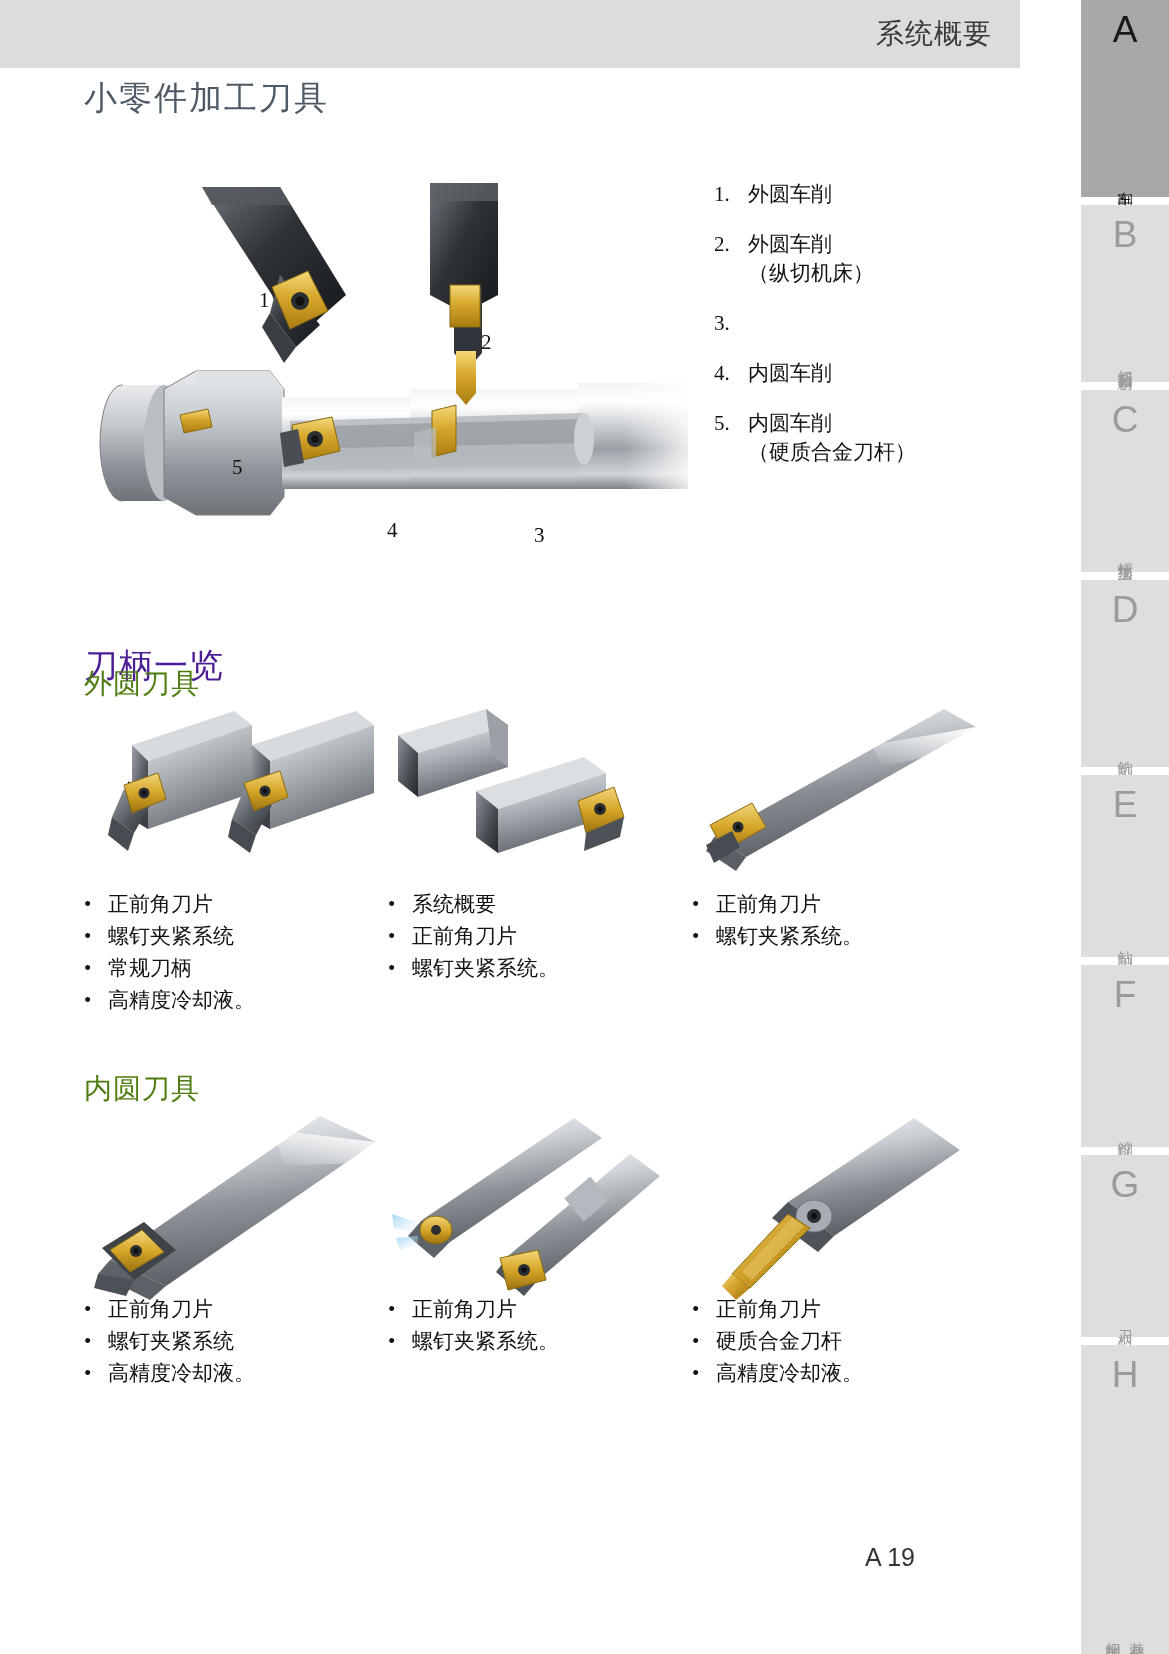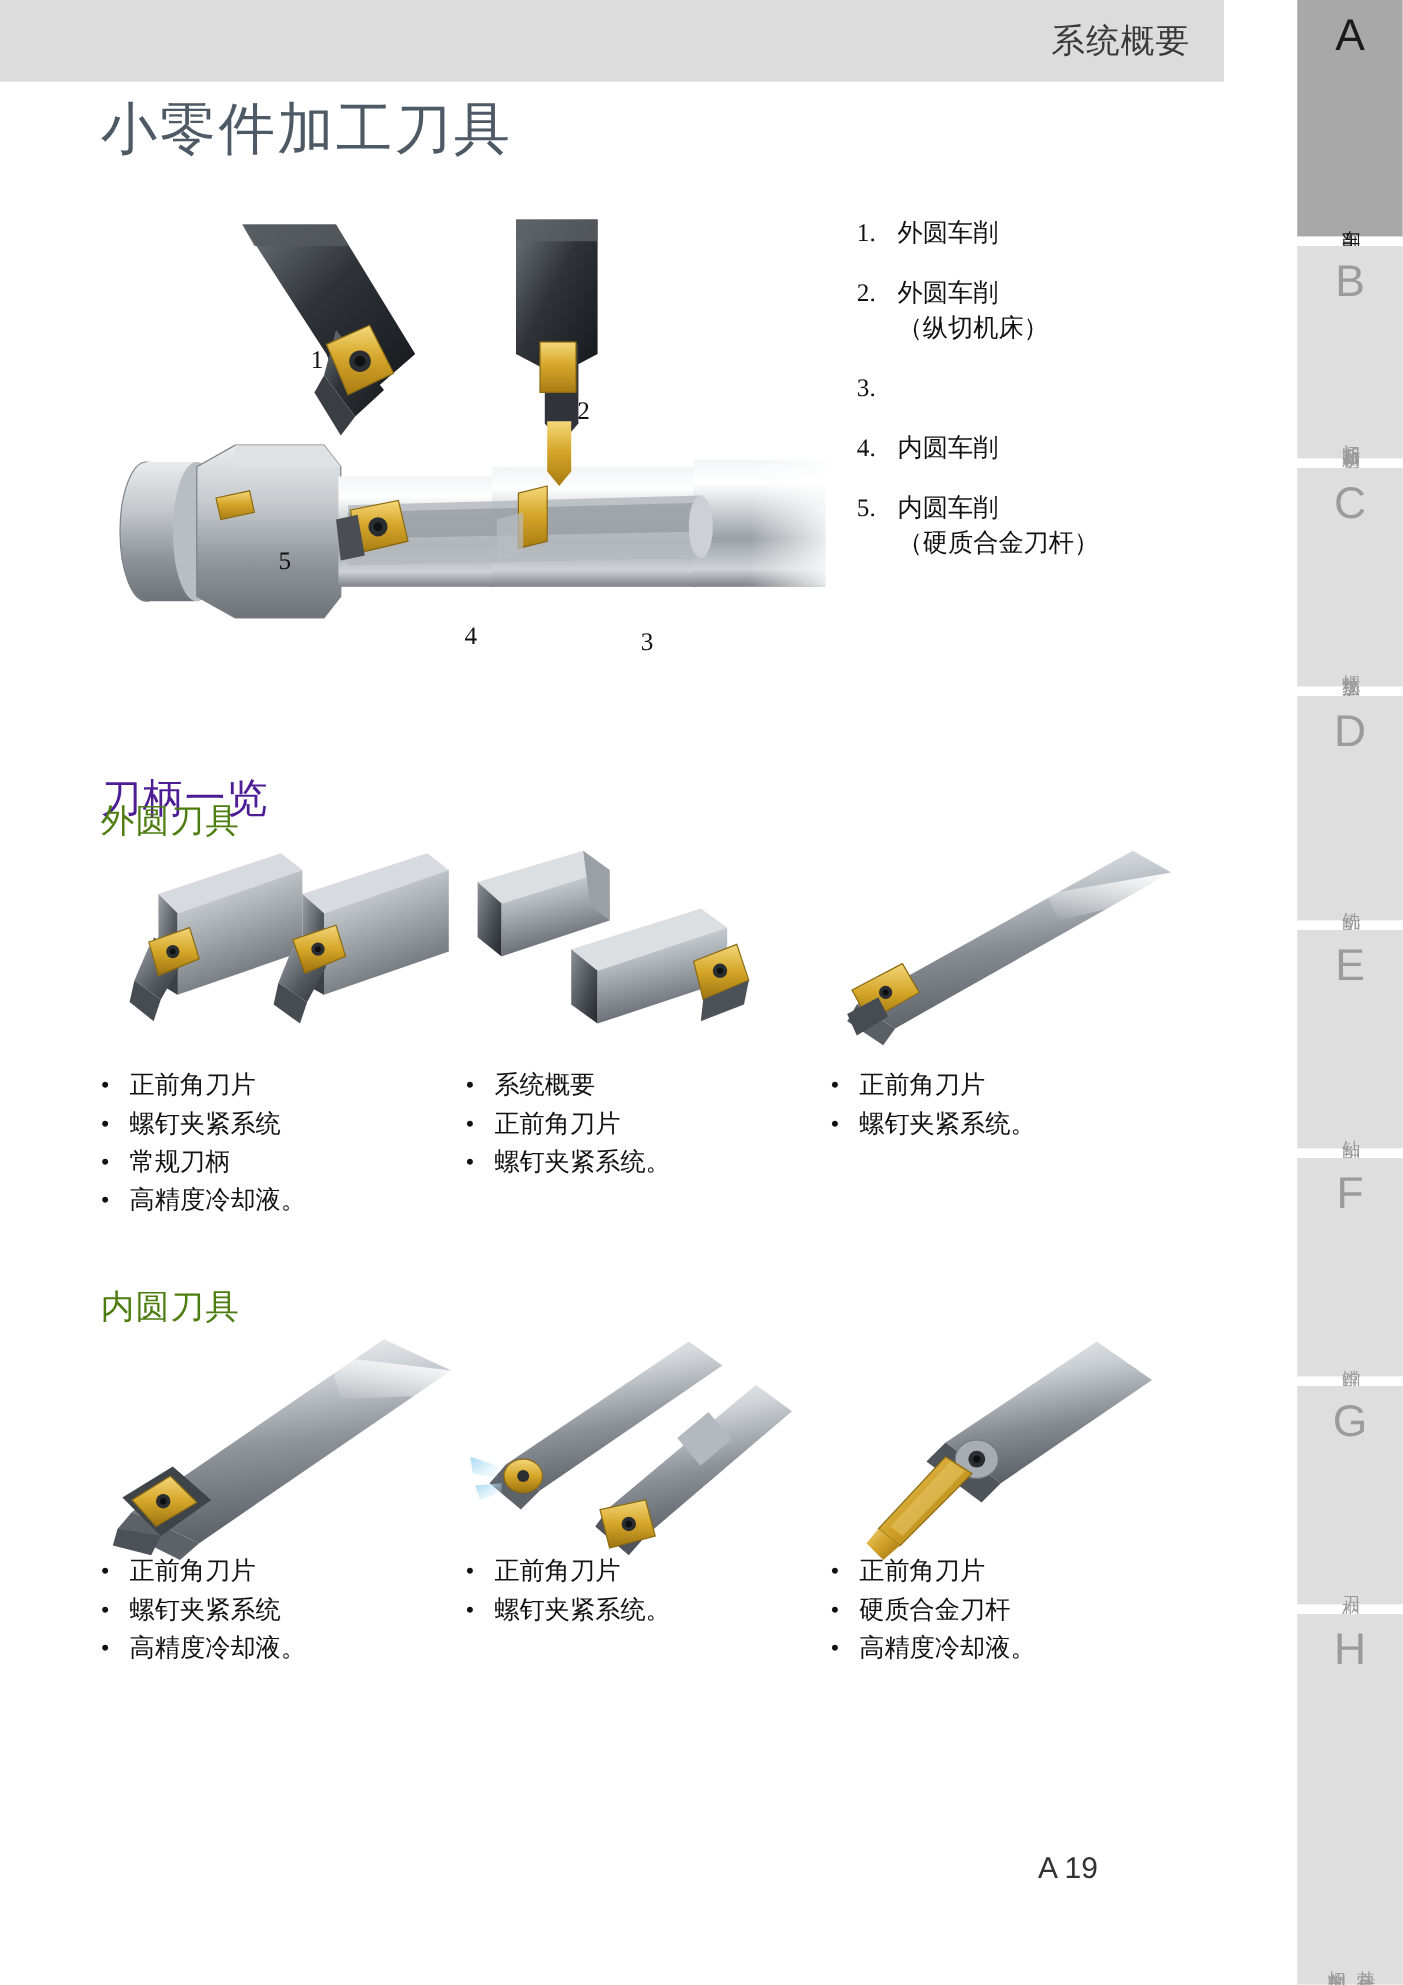--- a/index.html
+++ b/index.html
@@ -49,21 +49,21 @@
     font-size: 15px; color: #9b9b9b; letter-spacing: 2px;
     line-height: 1.35;
   }
   .tab.active .tab-vlabel span { color: #1a1a1a; }
 
   
   .content { position: absolute; left: 0; top: 0; width: 1020px; height: 1654px; }
 
   .page-title {
     position: absolute; left: 84px; top: 76px;
-    font-size: 47px; color: #4d5a66; font-weight: 400;
+    font-size: 33px; color: #4d5a66; font-weight: 400;
     letter-spacing: 2px;
     font-family: "Liberation Serif", "DejaVu Serif", serif;
   }
 
   
   .num-list { position: absolute; left: 714px; top: 180px; width: 290px; }
   .num-item {
     display: flex; margin-bottom: 21px;
     font-size: 21px; color: #111; line-height: 1.38;
   }

